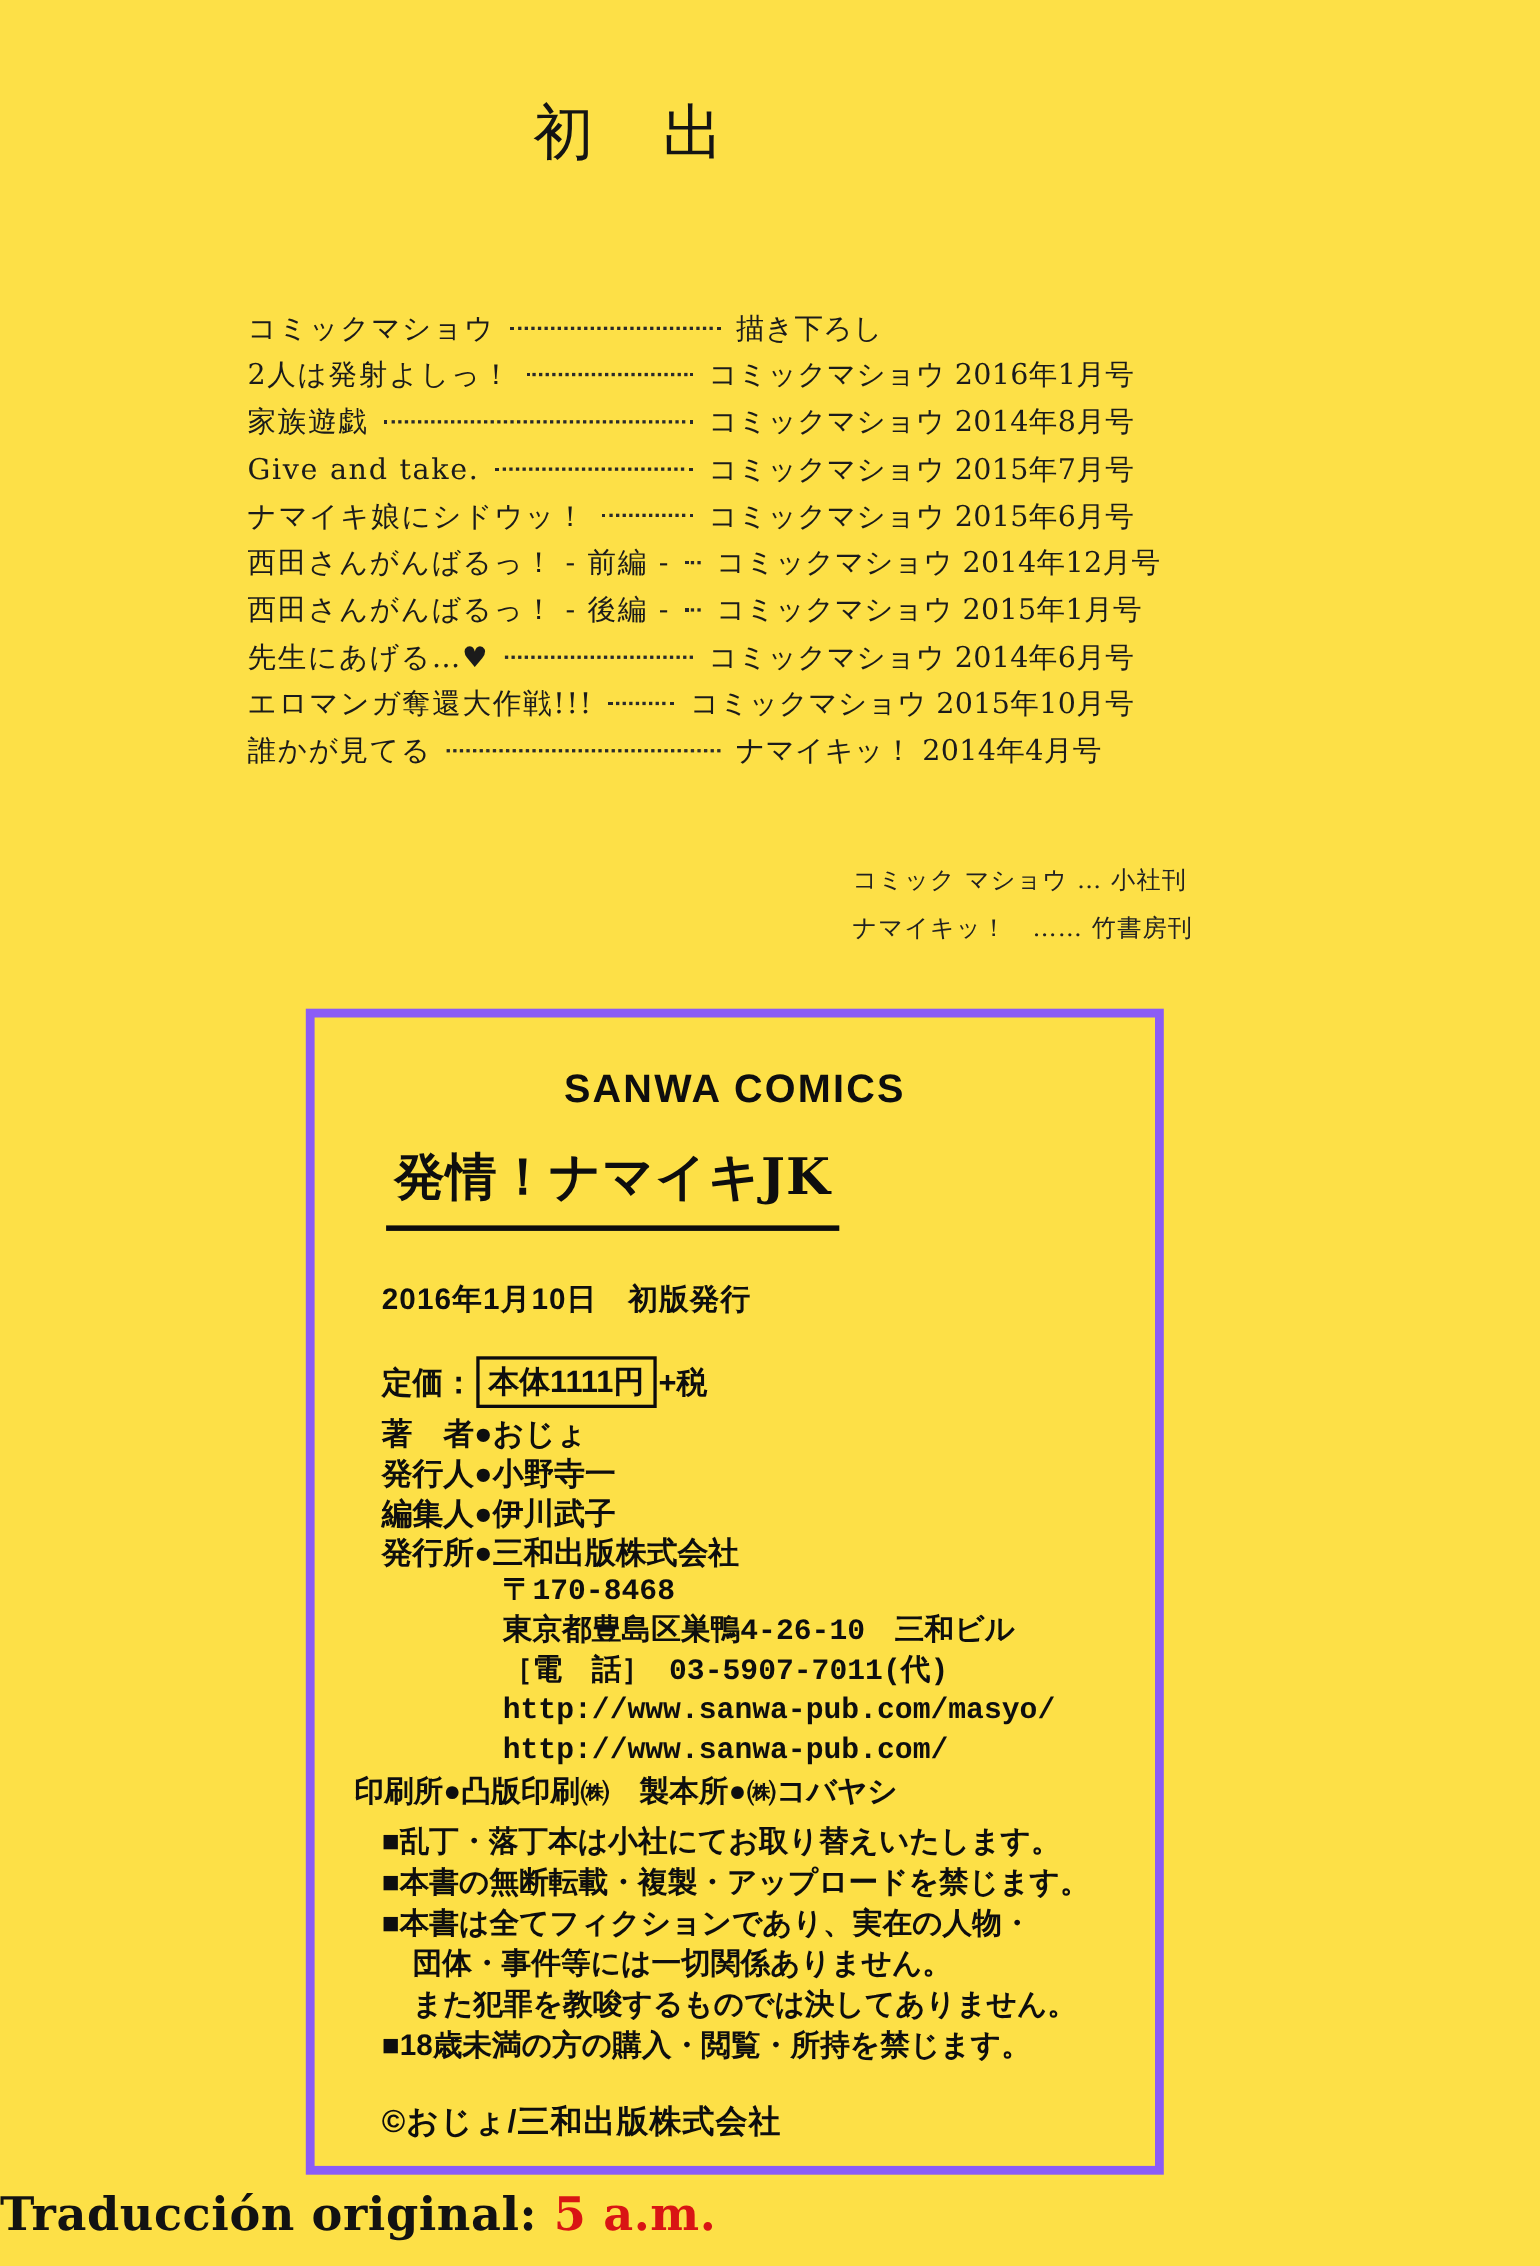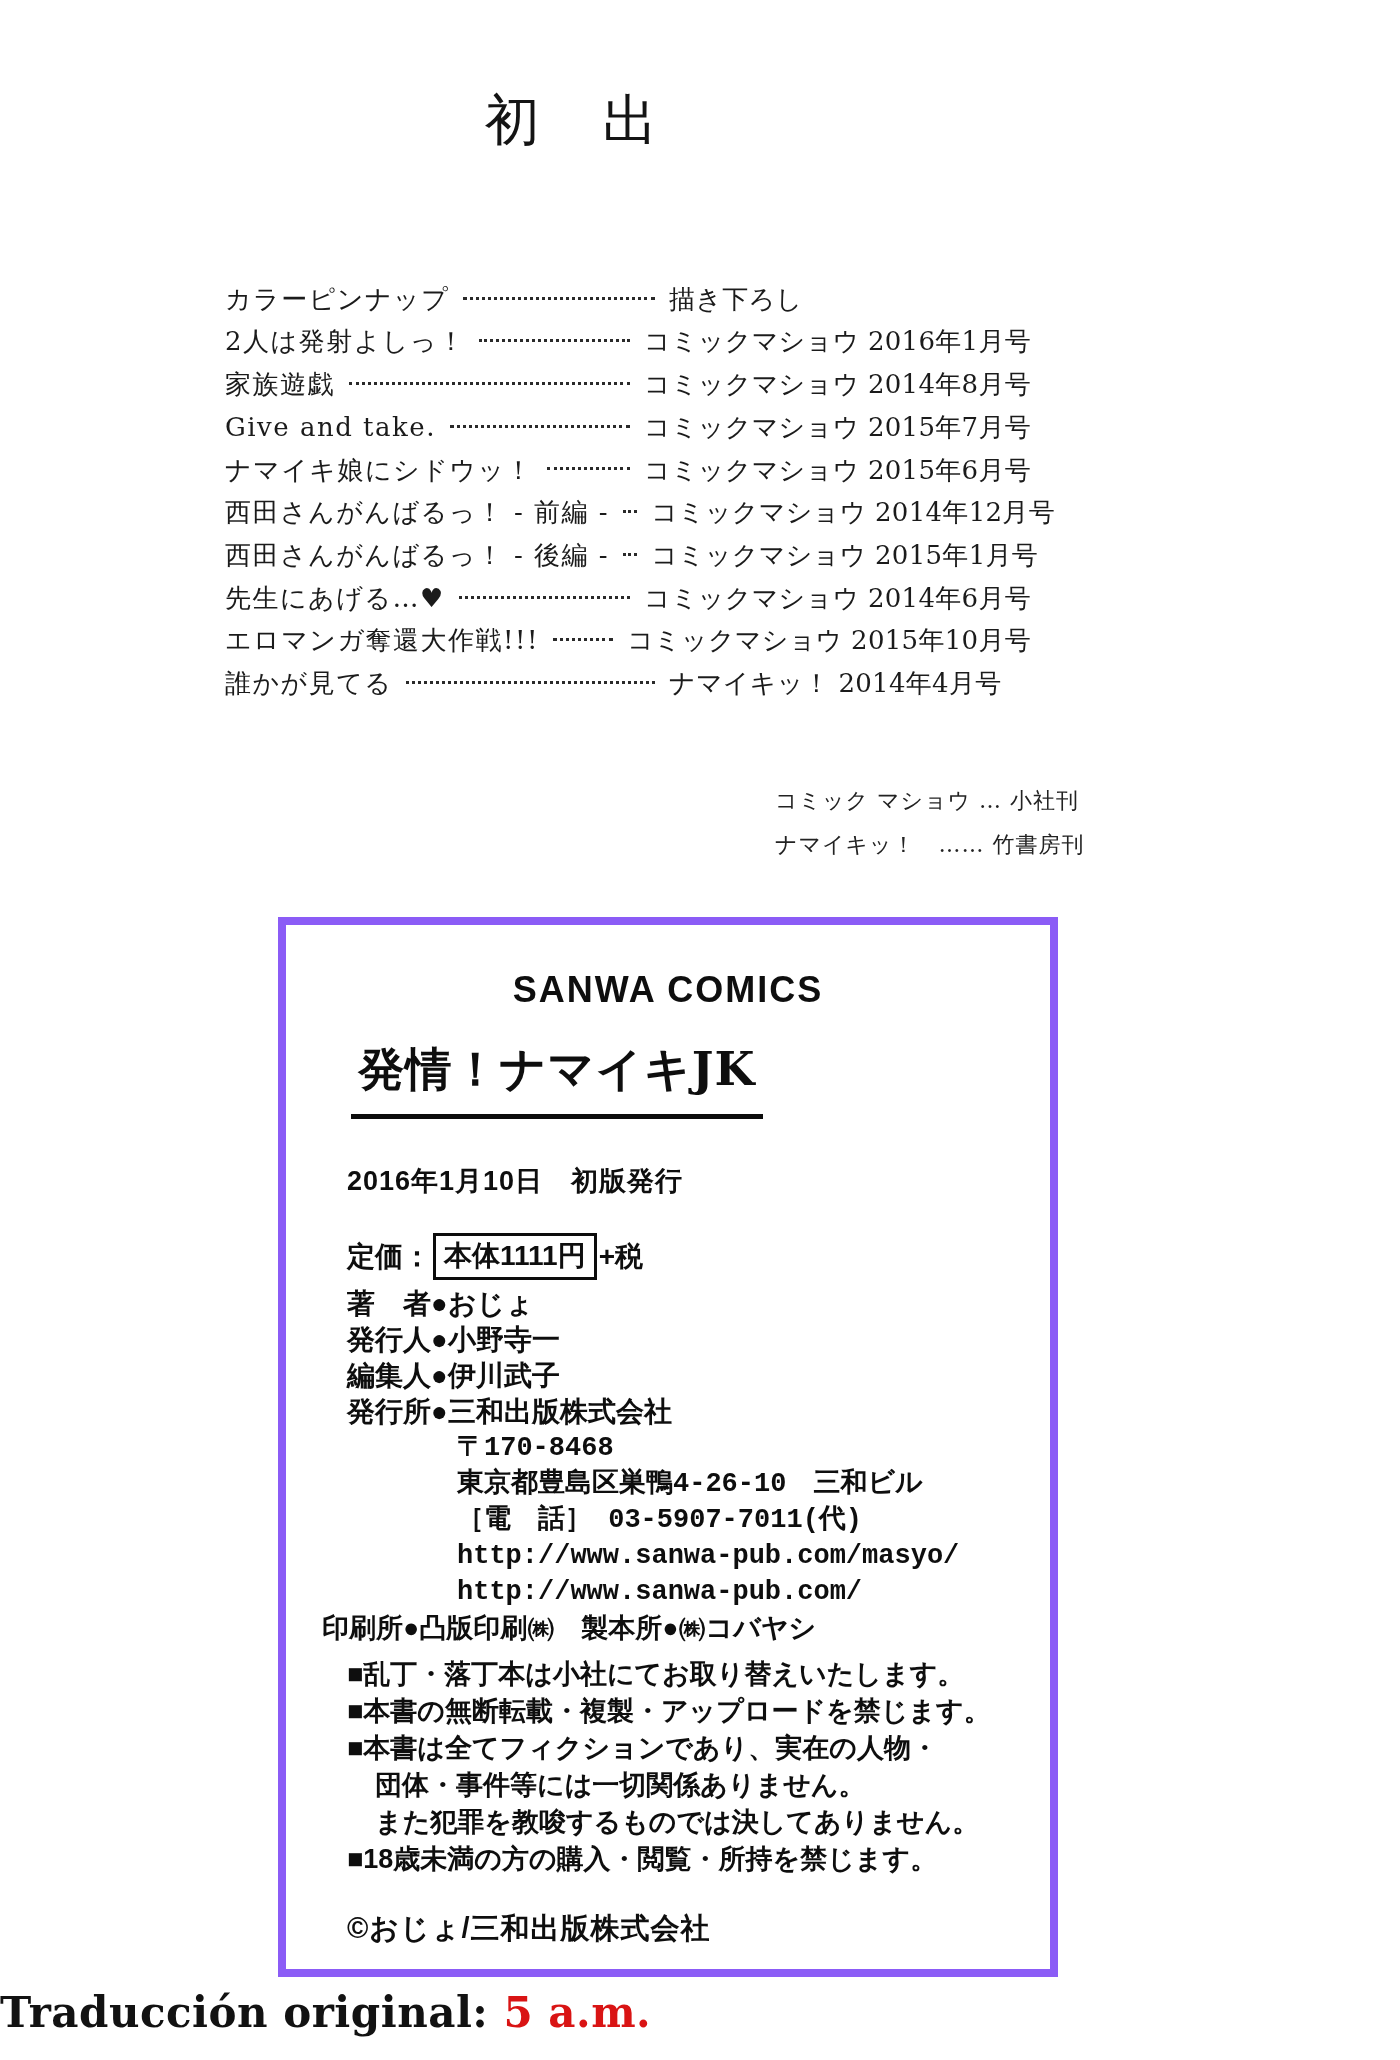--- a/index.html
+++ b/index.html
@@ -1,20 +1,20 @@
 <!DOCTYPE html>
 <html><head>
 <meta charset="utf-8">
 <style>
   html,body{margin:0;padding:0;background:#e8e8e6;}
   .page{
     position:relative;
     width:1400px;height:2060px;
     margin:0 auto;
-    background:#ffffff;
+    background:#fde047;
     overflow:hidden;
     color:#1e1e1e;
     font-family:"DejaVu Serif","Liberation Serif",serif;
   }
 
   
   .doc-title{
     position:absolute;top:84px;left:0;width:1146px;
     text-align:center;
     font-size:55px;color:#141414;
@@ -101,21 +101,21 @@
 </style>
 </head>
 <body>
 
 <div class="page">
 
   <div class="doc-title">初　出</div>
 
   <div class="credits">
     <div class="credit-row">
-      <span class="credit-title">カラーピンナップ</span>
+      <span class="credit-title">コミックマショウ</span>
       <span class="leader"></span>
       <span class="credit-source">描き下ろし</span>
     </div>
     <div class="credit-row">
       <span class="credit-title">2人は発射よしっ！</span>
       <span class="leader"></span>
       <span class="credit-source">コミックマショウ 2016年1月号</span>
     </div>
     <div class="credit-row">
       <span class="credit-title">家族遊戯</span>

